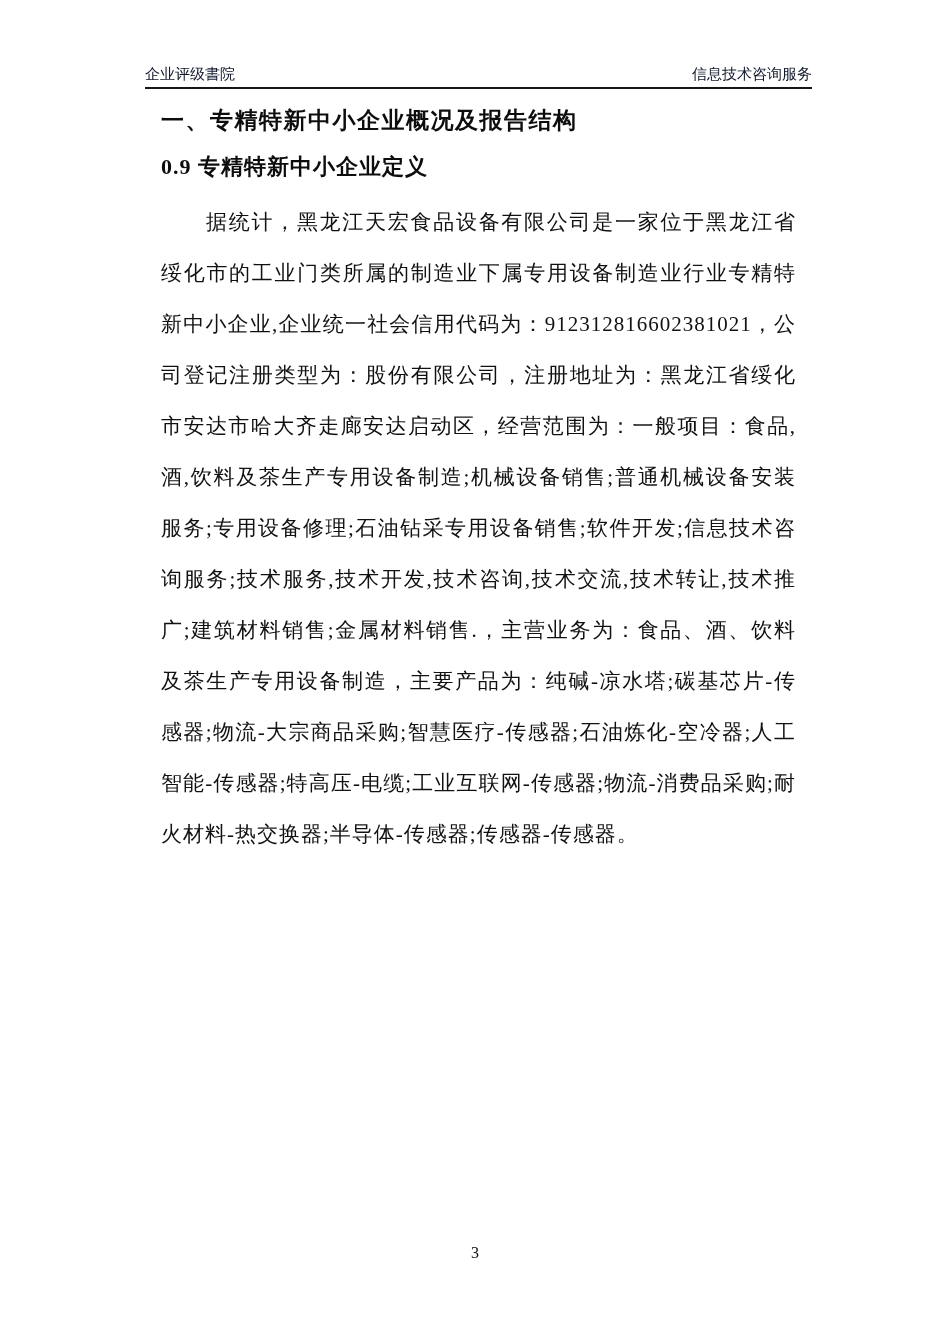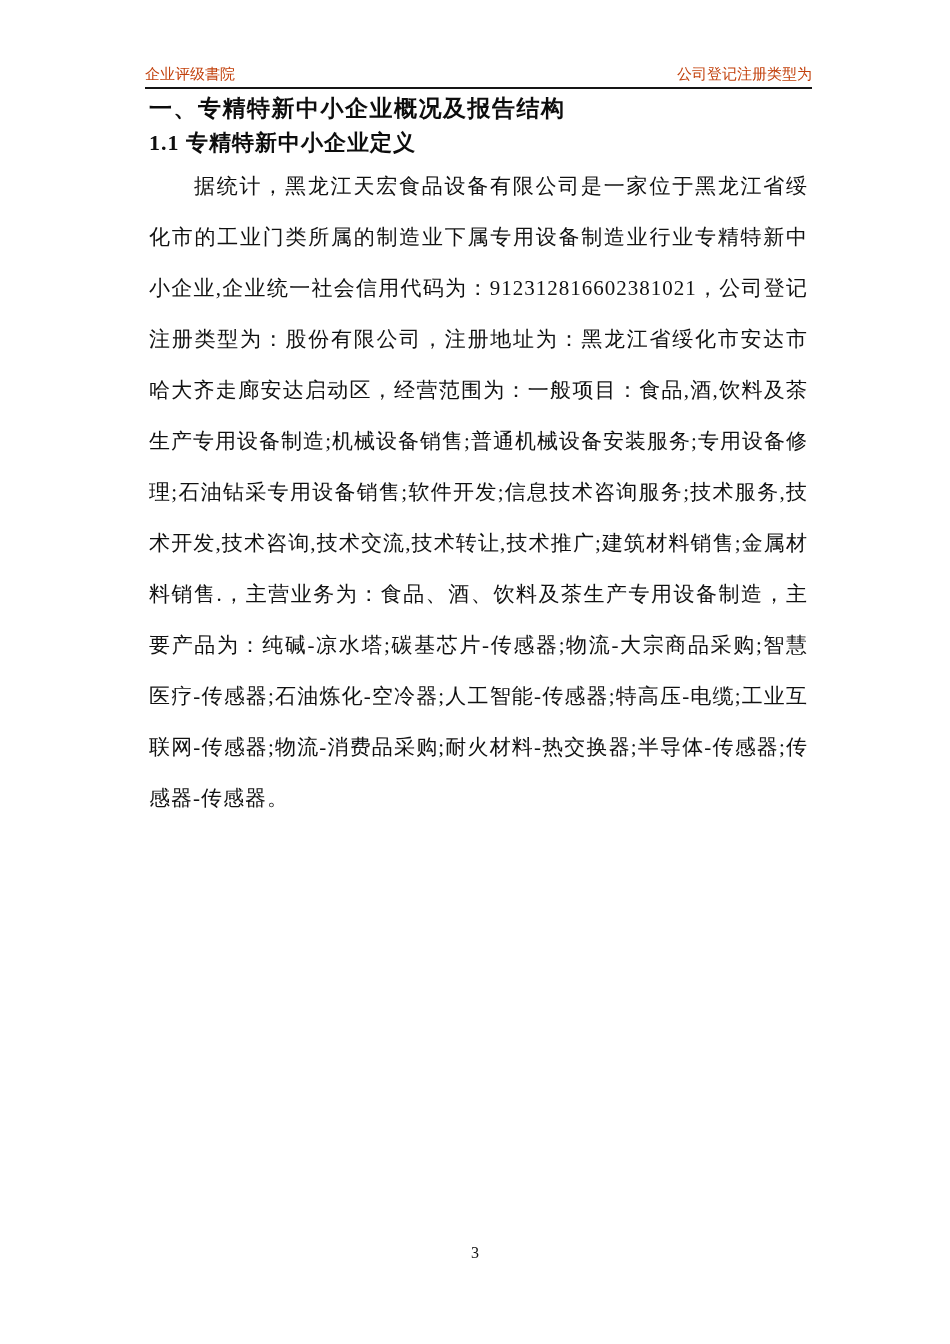--- a/index.html
+++ b/index.html
@@ -17,38 +17,38 @@
     position: absolute;
     left: 145px;
     width: 667px;
     top: 58px;
     height: 26px;
     display: flex;
     justify-content: space-between;
     align-items: flex-end;
     font-family: "Liberation Sans", "DejaVu Sans", sans-serif;
     font-size: 15px;
-    color: #c2410c;
+    color: #0f172a;
     gap: 24px;
   }
   .header-rule {
     position: absolute;
     left: 145px;
     width: 667px;
     top: 87px;
     height: 0;
     border-top: 2.5px solid #151515;
   }
   .content {
     position: absolute;
     left: 145px;
     width: 667px;
     top: 90px;
   }
-  .content h1, .content h2, .content p { margin: 4px; padding: 0; }
+  .content h1, .content h2, .content p { margin: 16px; padding: 0; }
   .h1 {
     margin-top: 54px;
     padding-left: 47px;
     font-size: 23px;
     line-height: 30px;
     font-weight: bold;
     letter-spacing: 1.5px;
   }
   .h2 {
     padding-left: 47px;
@@ -79,30 +79,30 @@
     color: #111111;
   }
 </style>
 </head>
 <body>
 
 <div class="page">
 
   <div class="header">
     <span>企业评级書院</span>
-    <span>公司登记注册类型为</span>
+    <span>信息技术咨询服务</span>
   </div>
 
   <div class="header-rule"></div>
 
   <div class="content">
 
     <h1 class="h1">一、专精特新中小企业概况及报告结构</h1>
 
-    <h2 class="h2 h2-11">1.1 专精特新中小企业定义</h2>
+    <h2 class="h2 h2-11">0.9 专精特新中小企业定义</h2>
 
 
 
     <p class="para p2">据统计，黑龙江天宏食品设备有限公司是一家位于黑龙江省绥化市的工业门类所属的制造业下属专用设备制造业行业专精特新中小企业,企业统一社会信用代码为：912312816602381021，公司登记注册类型为：股份有限公司，注册地址为：黑龙江省绥化市安达市哈大齐走廊安达启动区，经营范围为：一般项目：食品,酒,饮料及茶生产专用设备制造;机械设备销售;普通机械设备安装服务;专用设备修理;石油钻采专用设备销售;软件开发;信息技术咨询服务;技术服务,技术开发,技术咨询,技术交流,技术转让,技术推广;建筑材料销售;金属材料销售.，主营业务为：食品、酒、饮料及茶生产专用设备制造，主要产品为：纯碱-凉水塔;碳基芯片-传感器;物流-大宗商品采购;智慧医疗-传感器;石油炼化-空冷器;人工智能-传感器;特高压-电缆;工业互联网-传感器;物流-消费品采购;耐火材料-热交换器;半导体-传感器;传感器-传感器。</p>
 
   </div>
 
   <div class="footer">
     <span>3</span>
   </div>

